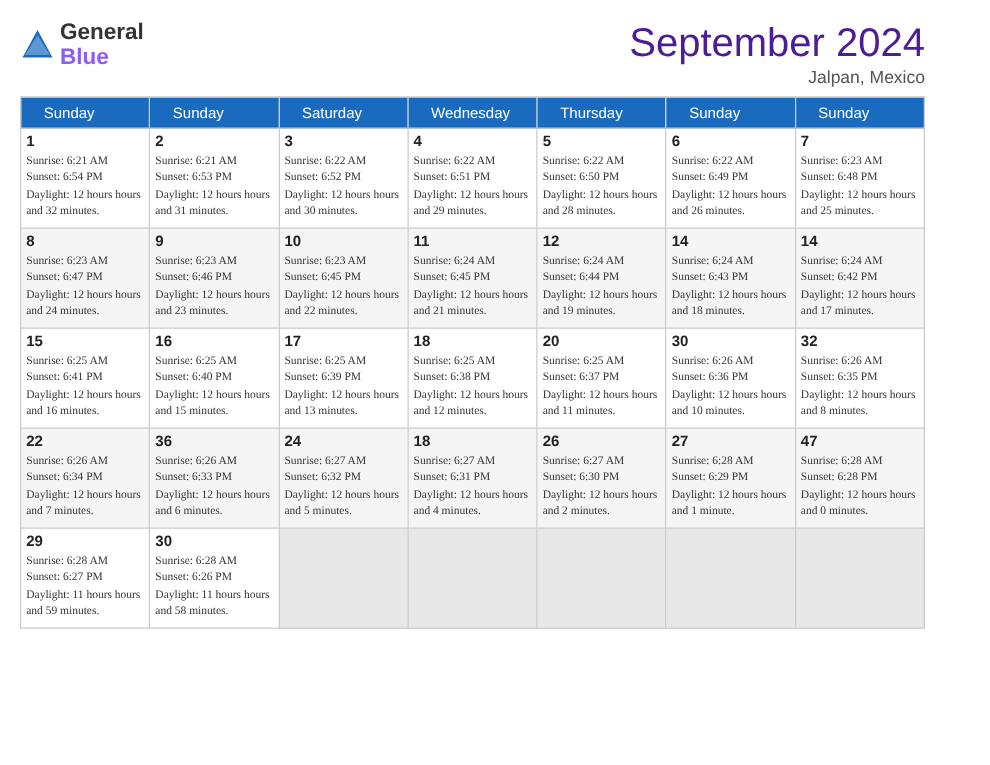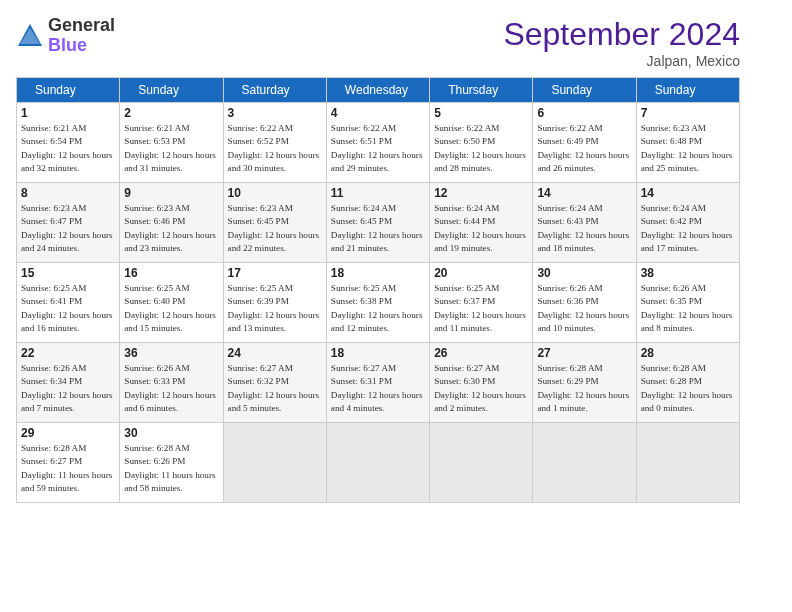--- a/index.html
+++ b/index.html
@@ -206,21 +206,21 @@
         </td>
           <td>
           <span class="day-num">20</span>
           <span class="day-detail">Sunrise: 6:25 AM<br>Sunset: 6:37 PM<br>Daylight: 12 hours hours<br>and 11 minutes.</span>
         </td>
           <td>
           <span class="day-num">30</span>
           <span class="day-detail">Sunrise: 6:26 AM<br>Sunset: 6:36 PM<br>Daylight: 12 hours hours<br>and 10 minutes.</span>
         </td>
           <td>
-          <span class="day-num">38</span>
+          <span class="day-num">32</span>
           <span class="day-detail">Sunrise: 6:26 AM<br>Sunset: 6:35 PM<br>Daylight: 12 hours hours<br>and 8 minutes.</span>
         </td>
         </tr>
         <tr>
           <td>
           <span class="day-num">22</span>
           <span class="day-detail">Sunrise: 6:26 AM<br>Sunset: 6:34 PM<br>Daylight: 12 hours hours<br>and 7 minutes.</span>
         </td>
           <td>
           <span class="day-num">36</span>
@@ -236,21 +236,21 @@
         </td>
           <td>
           <span class="day-num">26</span>
           <span class="day-detail">Sunrise: 6:27 AM<br>Sunset: 6:30 PM<br>Daylight: 12 hours hours<br>and 2 minutes.</span>
         </td>
           <td>
           <span class="day-num">27</span>
           <span class="day-detail">Sunrise: 6:28 AM<br>Sunset: 6:29 PM<br>Daylight: 12 hours hours<br>and 1 minute.</span>
         </td>
           <td>
-          <span class="day-num">28</span>
+          <span class="day-num">47</span>
           <span class="day-detail">Sunrise: 6:28 AM<br>Sunset: 6:28 PM<br>Daylight: 12 hours hours<br>and 0 minutes.</span>
         </td>
         </tr>
         <tr>
           <td>
           <span class="day-num">29</span>
           <span class="day-detail">Sunrise: 6:28 AM<br>Sunset: 6:27 PM<br>Daylight: 11 hours hours<br>and 59 minutes.</span>
         </td>
           <td>
           <span class="day-num">30</span>

